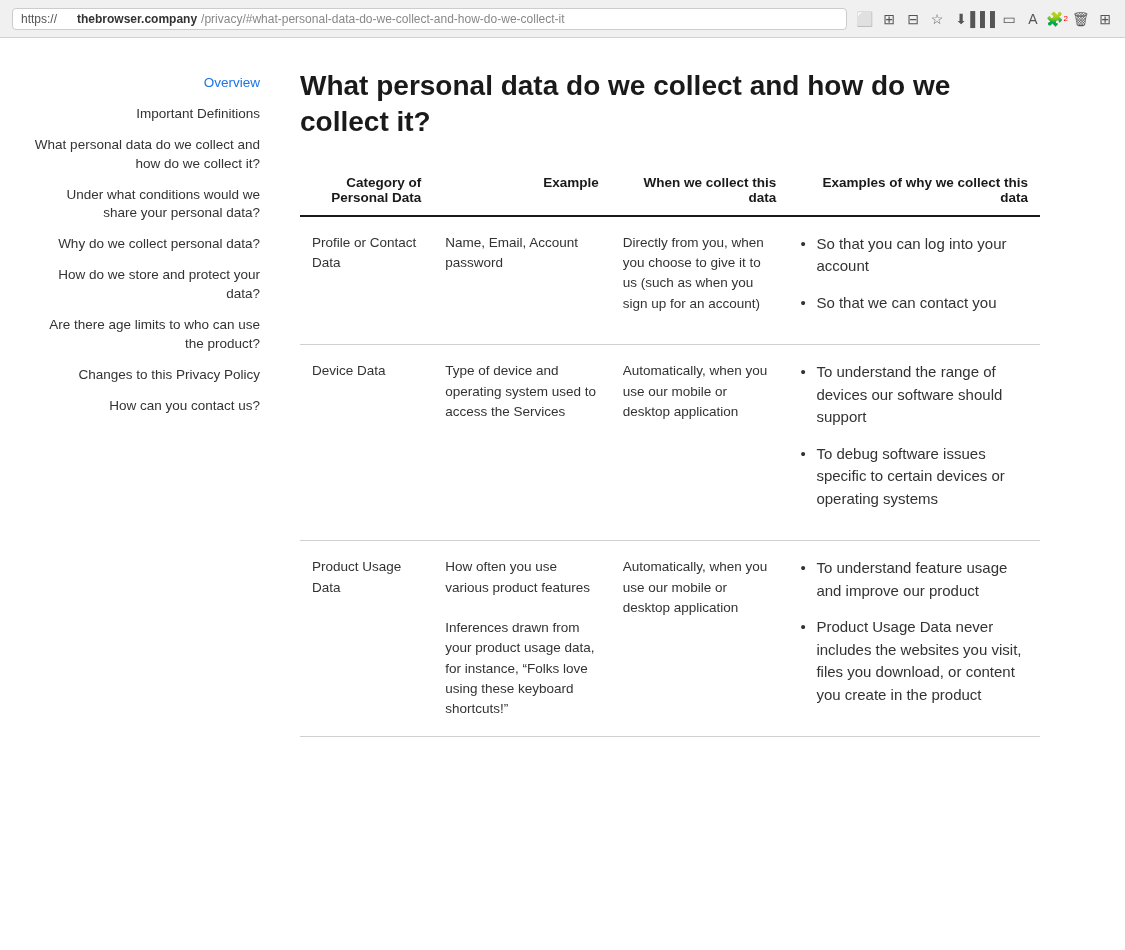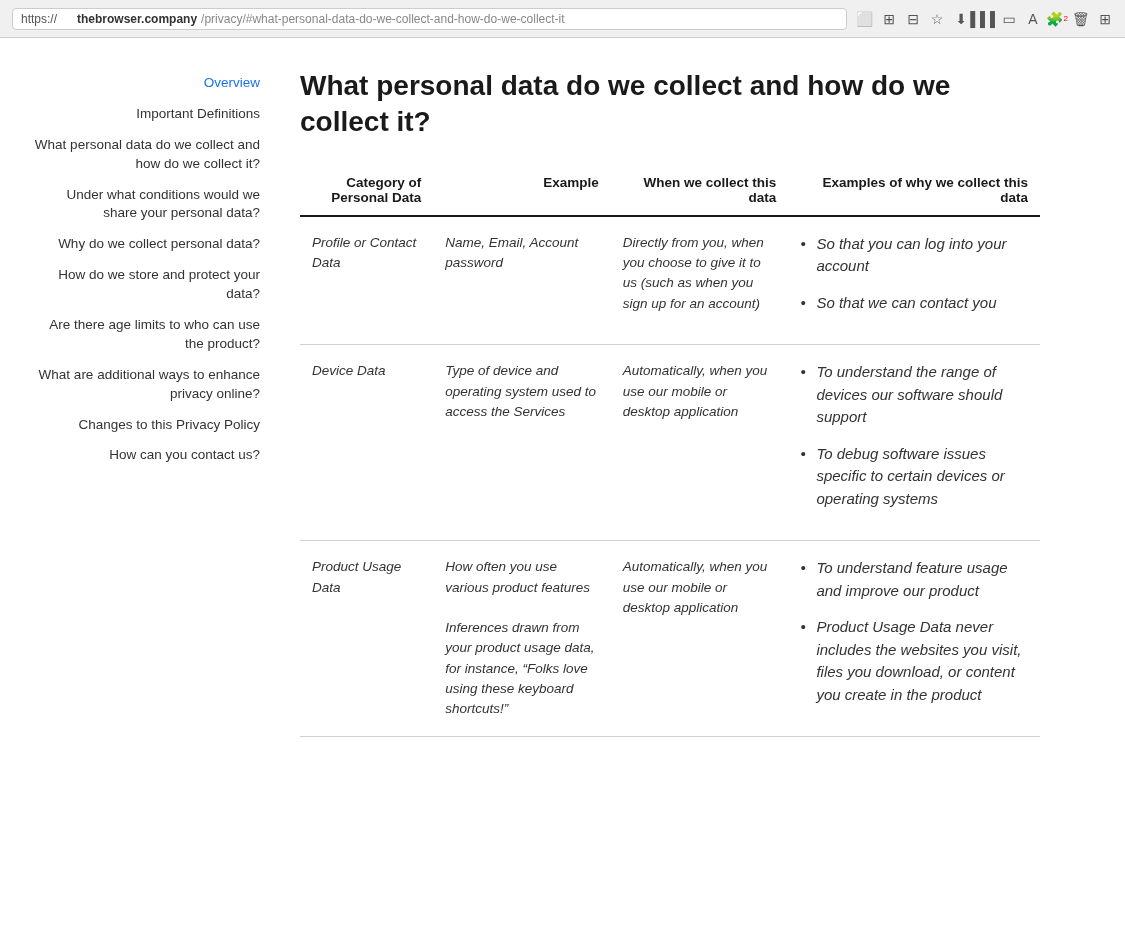--- a/index.html
+++ b/index.html
@@ -111,21 +111,20 @@
       border-bottom: 2px solid #1a1a1a;
       vertical-align: top;
     }
     .data-table td {
       padding: 16px 12px;
       font-size: 13.5px;
       vertical-align: top;
       border-bottom: 1px solid #d0d0d0;
       color: #333;
       line-height: 1.5;
-      font-style: italic;
     }
     .data-table .col-category { width: 18%; }
     .data-table .col-example { width: 24%; }
     .data-table .col-when { width: 24%; }
     .data-table .col-why { width: 34%; }
 
     .bullet-list {
       list-style: none;
       padding: 0;
     }
@@ -171,21 +170,20 @@
 <div class="page-layout">
 
   <nav class="sidebar">
     <a class="sidebar-item active">Overview</a>
     <a class="sidebar-item">Important Definitions</a>
     <a class="sidebar-item">What personal data do we collect and how do we collect it?</a>
     <a class="sidebar-item">Under what conditions would we share your personal data?</a>
     <a class="sidebar-item">Why do we collect personal data?</a>
     <a class="sidebar-item">How do we store and protect your data?</a>
     <a class="sidebar-item">Are there age limits to who can use the product?</a>
-    <a class="sidebar-item">What are additional ways to enhance privacy online?</a>
     <a class="sidebar-item">Changes to this Privacy Policy</a>
     <a class="sidebar-item">How can you contact us?</a>
   </nav>
 
   <main class="main-content">
     <h1 class="page-title">What personal data do we collect and how do we collect it?</h1>
 
     <table class="data-table">
       <thead>
         <tr>

